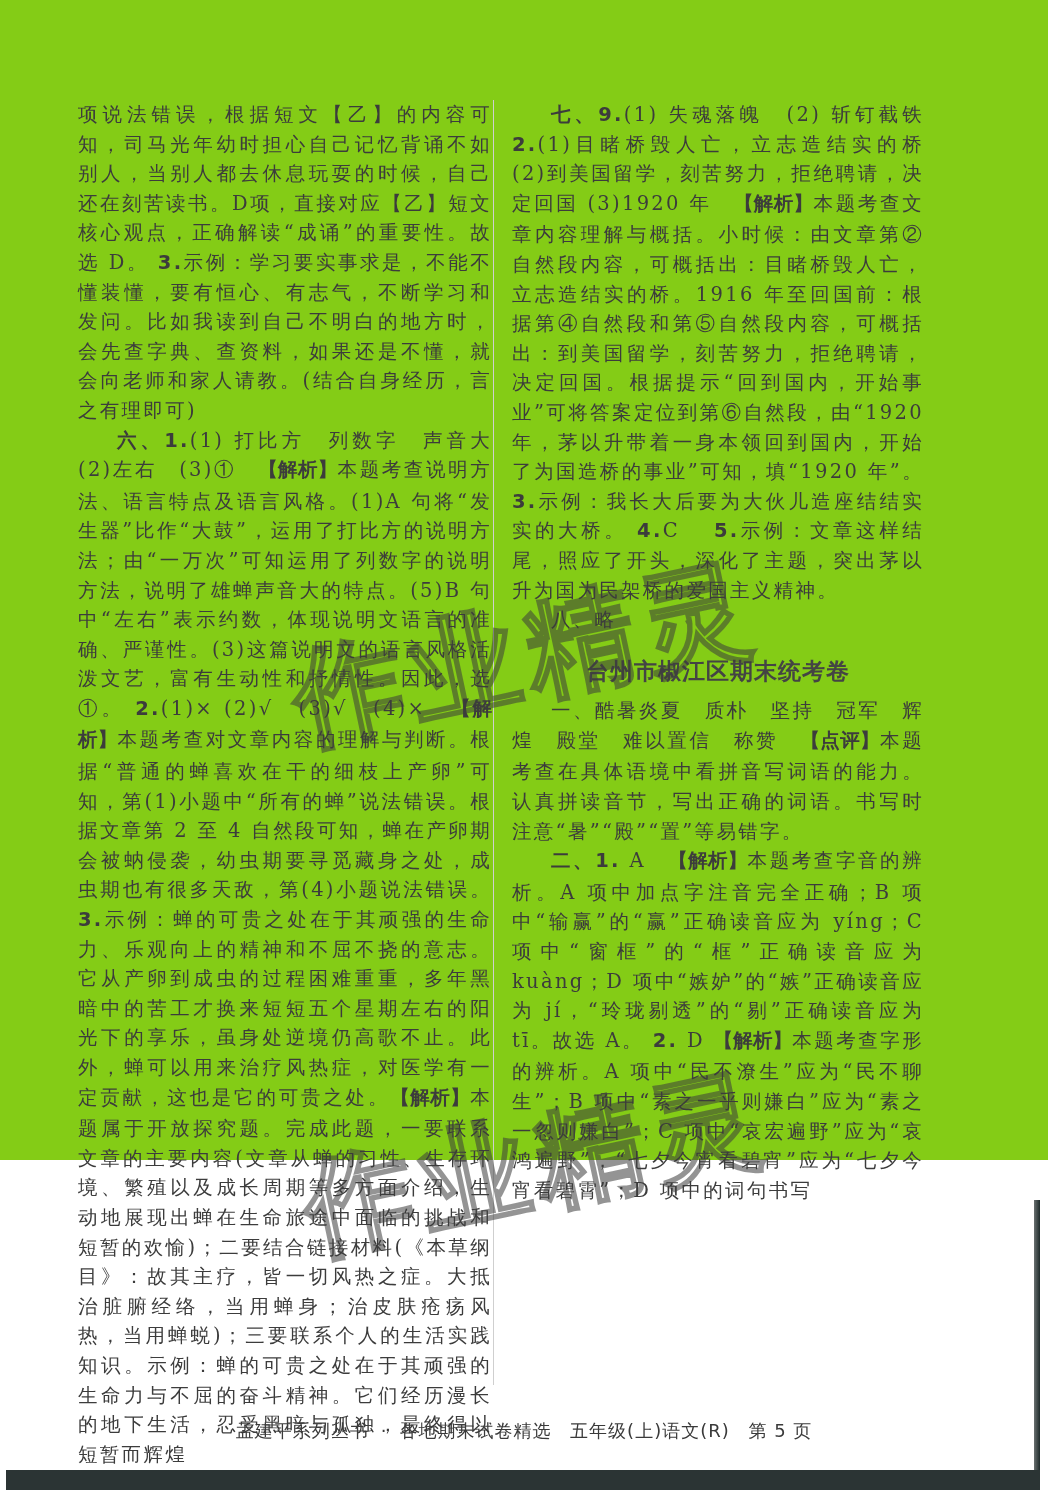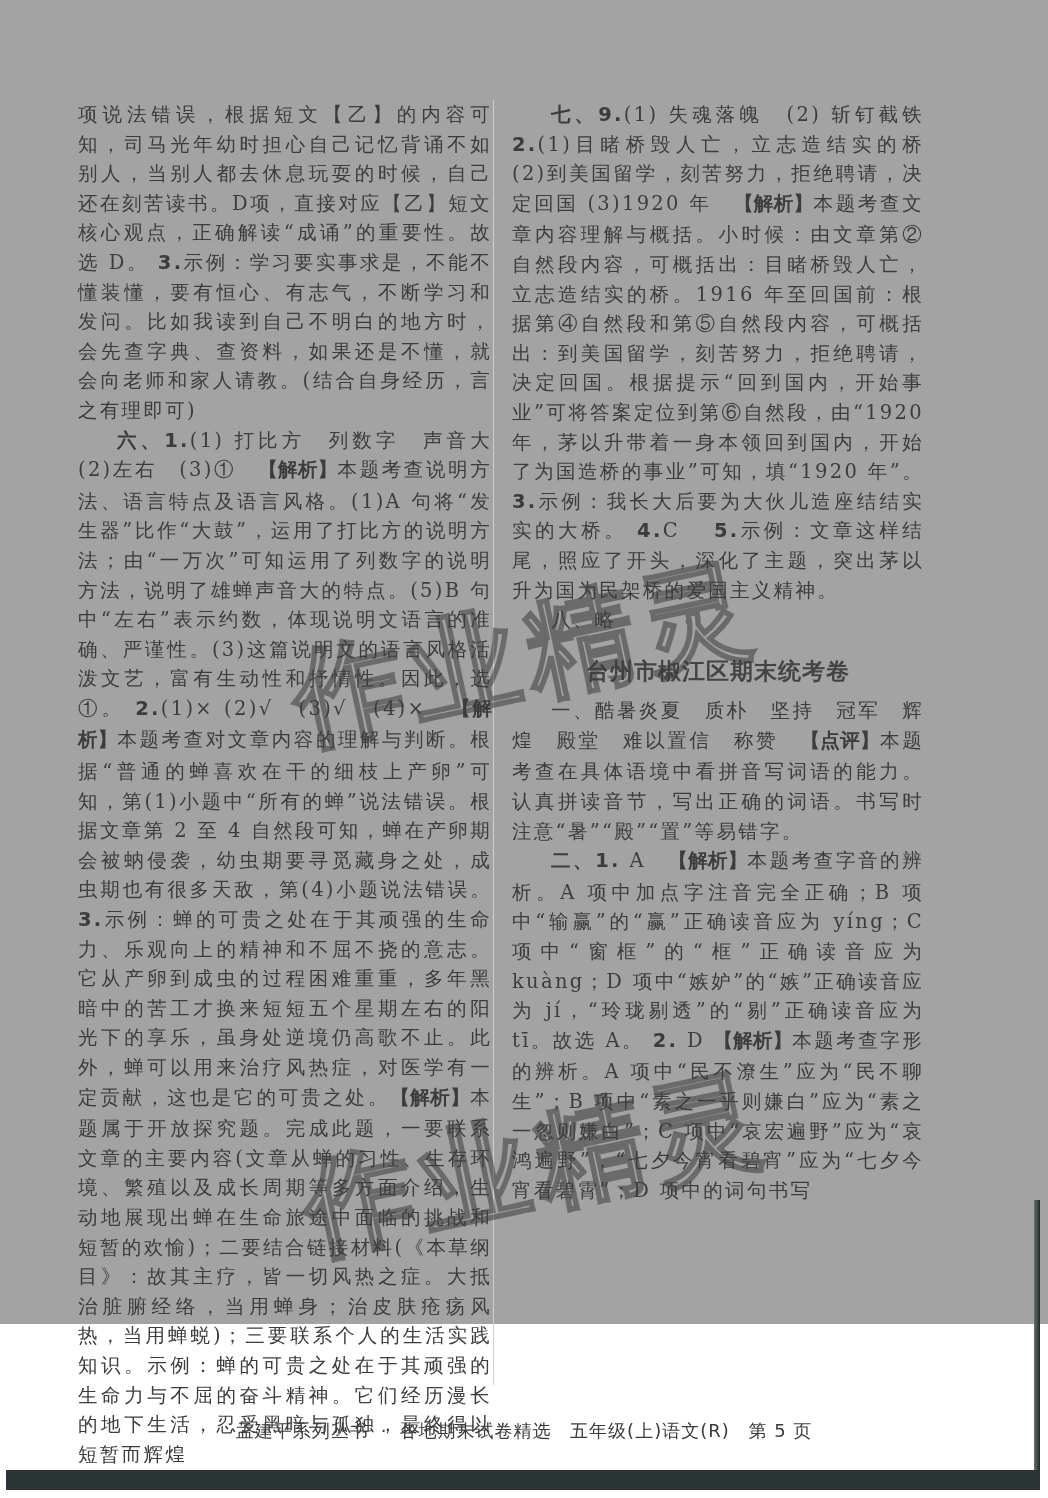--- a/index.html
+++ b/index.html
@@ -5,22 +5,22 @@
     html, body { margin: 0; padding: 0; }
     body {
       width: 1048px; height: 1498px;
       background: #ffffff;
       position: relative; overflow: hidden;
       font-family: "DejaVu Serif", "Liberation Serif", serif;
       color: #3a3a3a;
     }
     .page {
       position: absolute; left: 0; top: 0;
-      width: 1048px; height: 1324px;
-      background: #a3a3a3;
+      width: 1048px; height: 1160px;
+      background: #84cc16;
     }
     .col {
       position: absolute;
       top: 100px;
       font-size: 19.5px;
       line-height: 29.6px;
       letter-spacing: 2.3px;
       text-align: justify;
       color: #3c3c3c;
     }

